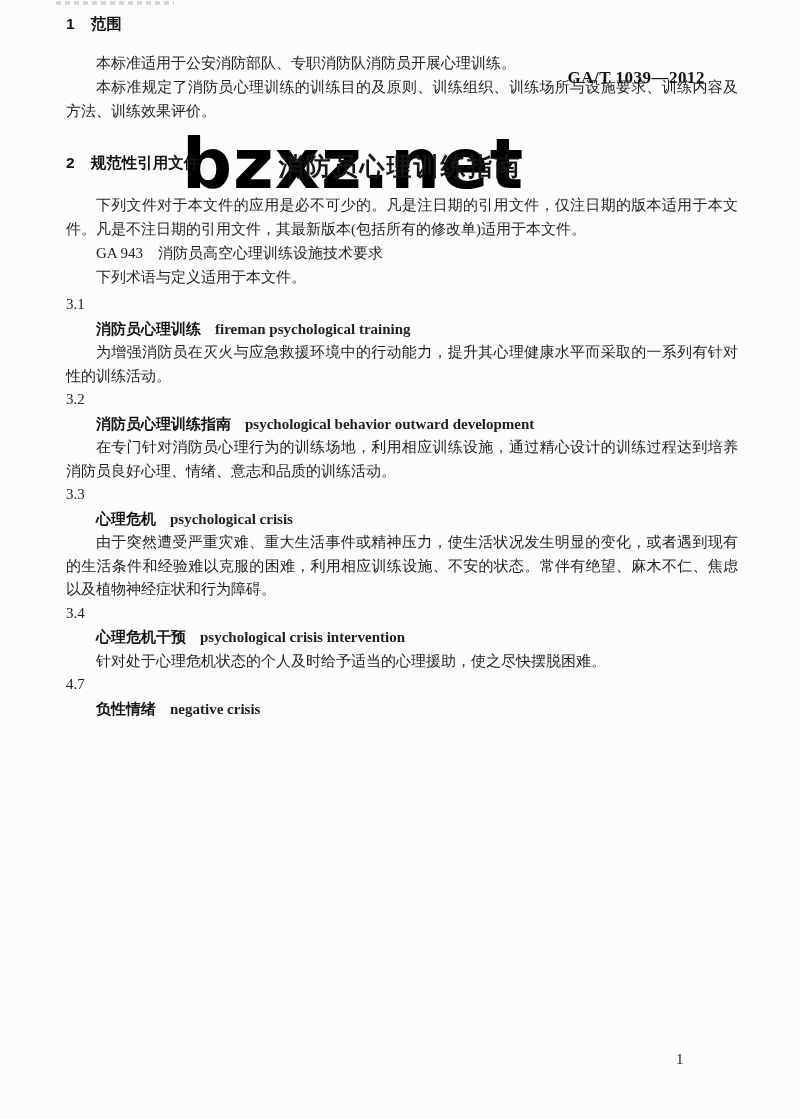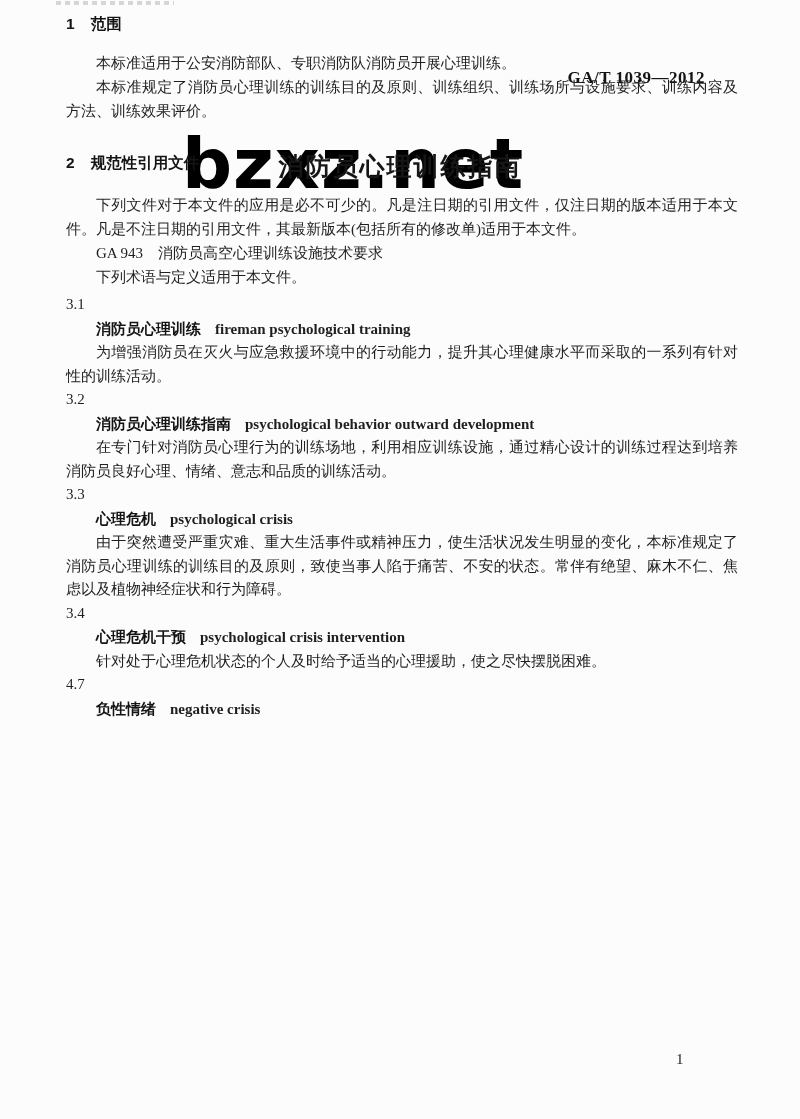--- a/index.html
+++ b/index.html
@@ -104,21 +104,21 @@
       <div class="term-number">3.2</div>
       <p class="term-name">
         <span class="zh">消防员心理训练指南</span><span class="en">psychological behavior outward development</span>
       </p>
       <p class="term-def">在专门针对消防员心理行为的训练场地，利用相应训练设施，通过精心设计的训练过程达到培养消防员良好心理、情绪、意志和品质的训练活动。</p>
 
       <div class="term-number">3.3</div>
       <p class="term-name">
         <span class="zh">心理危机</span><span class="en">psychological crisis</span>
       </p>
-      <p class="term-def">由于突然遭受严重灾难、重大生活事件或精神压力，使生活状况发生明显的变化，本标准规定了消防员心理训练的训练目的及原则，致使当事人陷于痛苦、不安的状态。常伴有绝望、麻木不仁、焦虑以及植物神经症状和行为障碍。</p>
+      <p class="term-def">由于突然遭受严重灾难、重大生活事件或精神压力，使生活状况发生明显的变化，或者遇到现有的生活条件和经验难以克服的困难，利用相应训练设施、不安的状态。常伴有绝望、麻木不仁、焦虑以及植物神经症状和行为障碍。</p>
 
       <div class="term-number">3.4</div>
       <p class="term-name">
         <span class="zh">心理危机干预</span><span class="en">psychological crisis intervention</span>
       </p>
       <p class="term-def">针对处于心理危机状态的个人及时给予适当的心理援助，使之尽快摆脱困难。</p>
 
       <div class="term-number">4.7</div>
       <p class="term-name">
         <span class="zh">负性情绪</span><span class="en">negative crisis</span>

